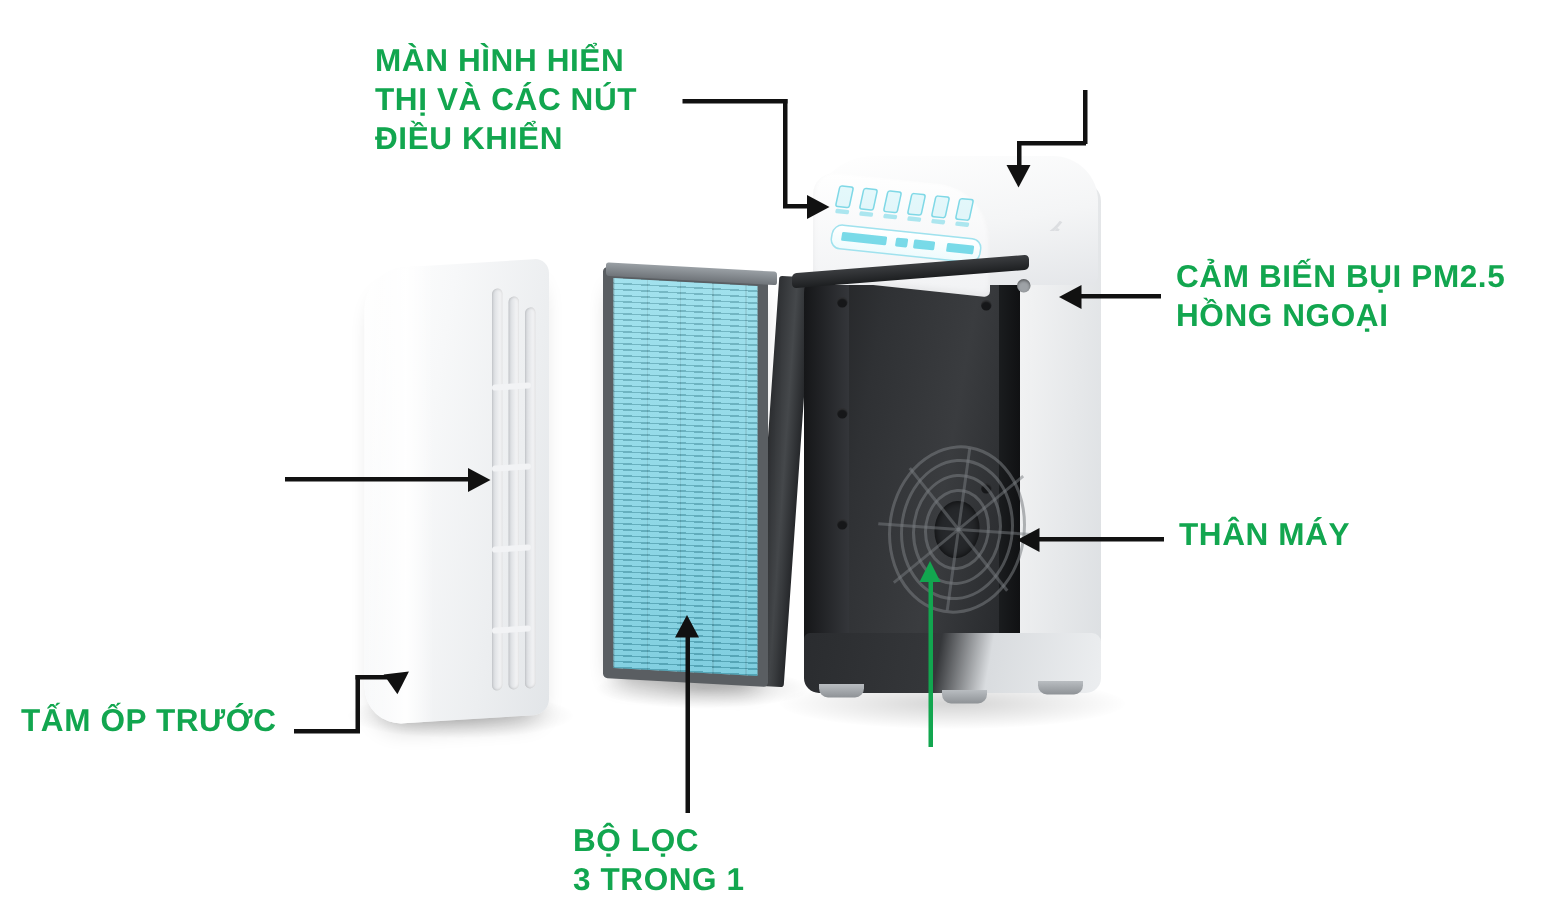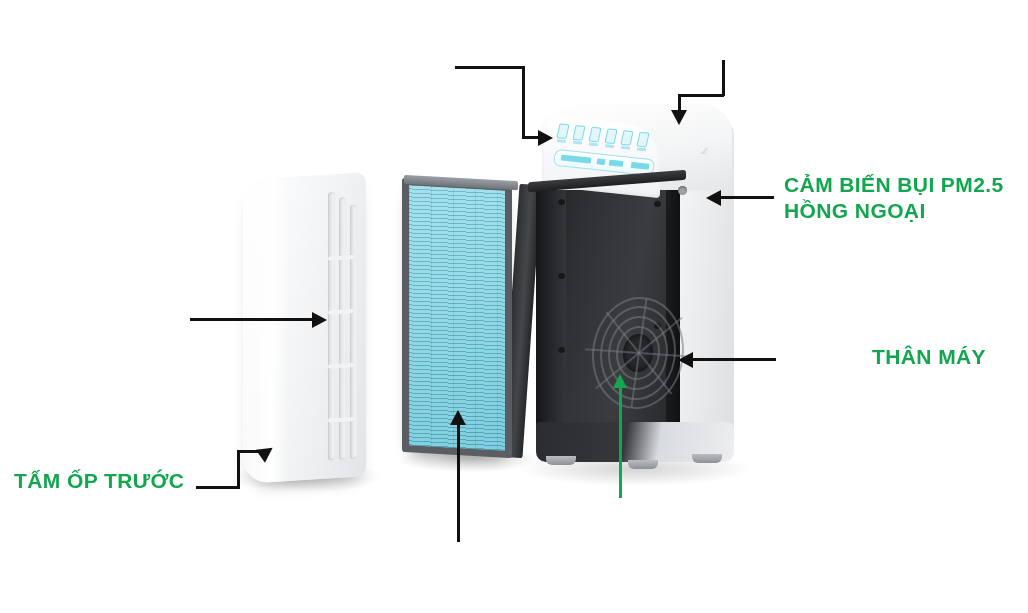--- a/index.html
+++ b/index.html
@@ -420,20 +420,23 @@
     <div id="panel-door-lip"></div>
 
     <div id="pm-sensor-port"></div>
 
     <div id="body-base"></div>
     <div class="foot" style="left:18px;  top:352px;"></div>
     <div class="foot" style="left:100px; top:356px;"></div>
     <div class="foot" style="left:164px; top:350px;"></div>
   </div>
 
+  <div class="label" style="left:250px; top:28px; width:210px;">MÀN HÌNH HIỂN
+THỊ VÀ CÁC NÚT
+ĐIỀU KHIỂN</div>
   <div class="lead-h" style="left:455px; top:66px; width:70px;"></div>
   <div class="lead-v" style="left:522px; top:66px; height:72px;"></div>
   <div class="lead-h" style="left:522px; top:136px; width:20px;"></div>
   <div class="arrow right" style="left:538px; top:130px;"></div>
 
   <div class="lead-v" style="left:722px; top:60px; height:36px;"></div>
   <div class="lead-h" style="left:678px; top:94px; width:46px;"></div>
   <div class="lead-v" style="left:678px; top:94px; height:18px;"></div>
   <div class="arrow down" style="left:671px; top:110px;"></div>
 
@@ -444,23 +447,25 @@
 
   <div class="lead-h" style="left:190px; top:318px; width:124px;"></div>
   <div class="arrow right" style="left:312px; top:312px;"></div>
 
   <div class="label" style="left:14px; top:468px; width:220px;">TẤM ỐP TRƯỚC</div>
   <div class="lead-h" style="left:196px; top:486px; width:44px;"></div>
   <div class="lead-v" style="left:237px; top:450px; height:38px;"></div>
   <div class="lead-h" style="left:237px; top:450px; width:26px;"></div>
   <div class="arrow right" style="left:259px; top:444px; transform:rotate(-35deg);"></div>
 
-  <div class="label" style="left:786px; top:344px; width:200px;text-align:right;">THÂN MÁY</div>
+  <div class="label" style="left:786px; top:344px; width:200px;">THÂN MÁY</div>
   <div class="lead-h" style="left:692px; top:358px; width:84px;"></div>
   <div class="arrow left" style="left:678px; top:352px;"></div>
 
   <div class="lead-v green" style="left:619px; top:388px; height:110px;"></div>
   <div class="arrow up-green" style="left:613px; top:374px;"></div>
 
+  <div class="label" style="left:382px; top:548px; width:220px;">BỘ LỌC
+3 TRONG 1</div>
   <div class="lead-v" style="left:457px; top:424px; height:118px;"></div>
   <div class="arrow" style="left:450px; top:410px; border-left:8px solid transparent; border-right:8px solid transparent; border-bottom:15px solid #111111;"></div>
 
 </div>
 
 </body></html>

